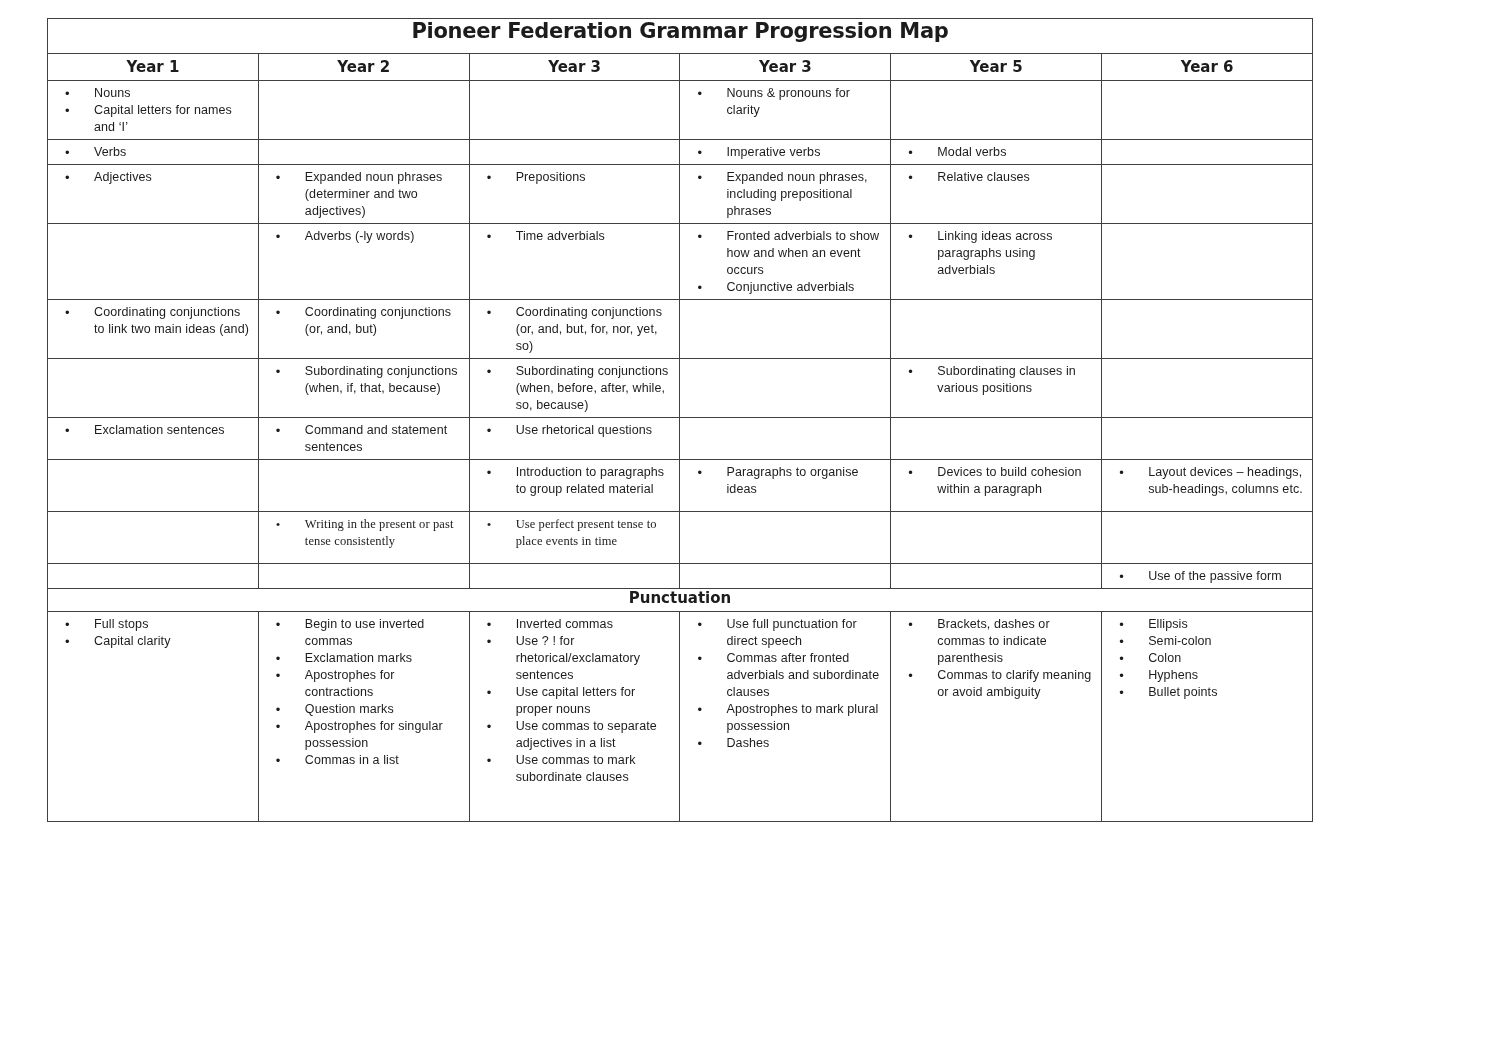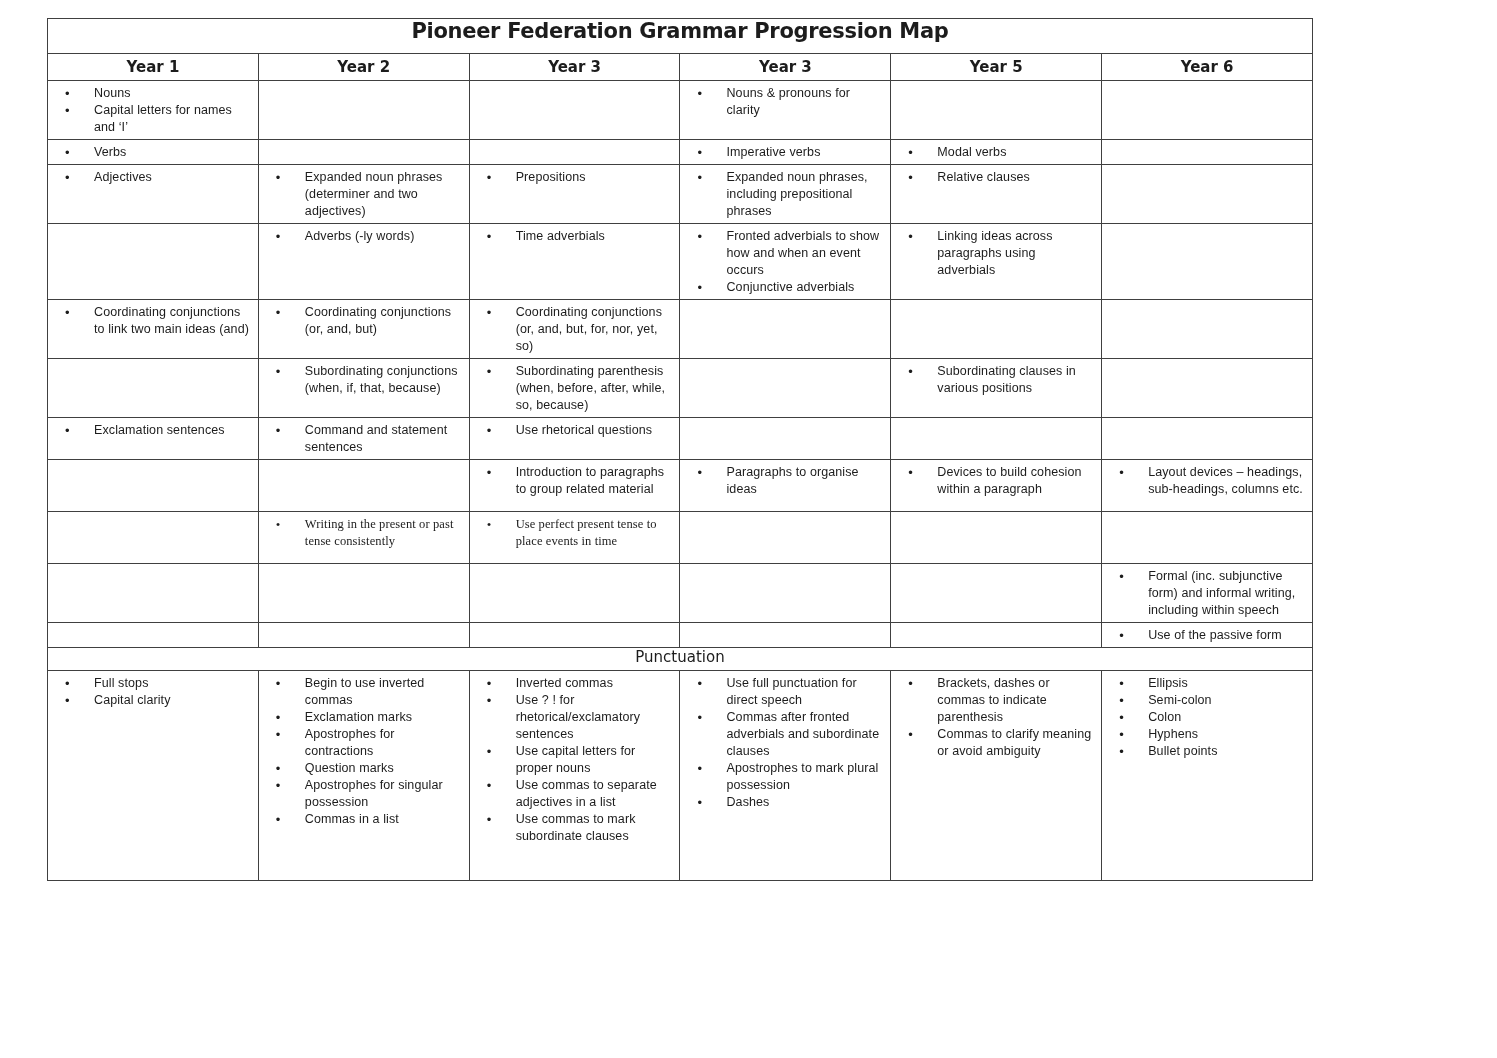--- a/index.html
+++ b/index.html
@@ -48,21 +48,21 @@
     vertical-align: middle;
     font-family: "DejaVu Sans", sans-serif;
     font-weight: bold;
     font-size: 15px;
   }
   td.section-header {
     height: 22px;
     text-align: center;
     vertical-align: middle;
     font-family: "DejaVu Sans", sans-serif;
-    font-weight: normal;
+    font-weight: bold;
     font-size: 15px;
     padding: 1px 0;
   }
   td.cell { background: #ffffff; }
   ul.bullets {
     list-style: none;
     margin: 0;
     padding: 4px 8px 3px 15px;
   }
   ul.bullets li {
@@ -219,21 +219,21 @@
         </tr>
         <tr style="height: 53px;">
           <td class="cell"></td>
           <td class="cell">
             <ul class="bullets">
               <li>Subordinating conjunctions (when, if, that, because)</li>
             </ul>
           </td>
           <td class="cell">
             <ul class="bullets">
-              <li>Subordinating parenthesis (when, before, after, while, so, because)</li>
+              <li>Subordinating conjunctions (when, before, after, while, so, because)</li>
             </ul>
           </td>
           <td class="cell"></td>
           <td class="cell">
             <ul class="bullets">
               <li>Subordinating clauses in various positions</li>
             </ul>
           </td>
           <td class="cell"></td>
         </tr>
@@ -289,32 +289,20 @@
             </ul>
           </td>
           <td class="cell">
             <ul class="bullets">
               <li>Use perfect present tense to place events in time</li>
             </ul>
           </td>
           <td class="cell"></td>
           <td class="cell"></td>
           <td class="cell"></td>
-        </tr>
-        <tr style="height: 54px;">
-          <td class="cell"></td>
-          <td class="cell"></td>
-          <td class="cell"></td>
-          <td class="cell"></td>
-          <td class="cell"></td>
-          <td class="cell">
-            <ul class="bullets">
-              <li>Formal (inc. subjunctive form) and informal writing, including within speech</li>
-            </ul>
-          </td>
         </tr>
         <tr style="height: 21px;">
           <td class="cell"></td>
           <td class="cell"></td>
           <td class="cell"></td>
           <td class="cell"></td>
           <td class="cell"></td>
           <td class="cell">
             <ul class="bullets">
               <li>Use of the passive form</li>

